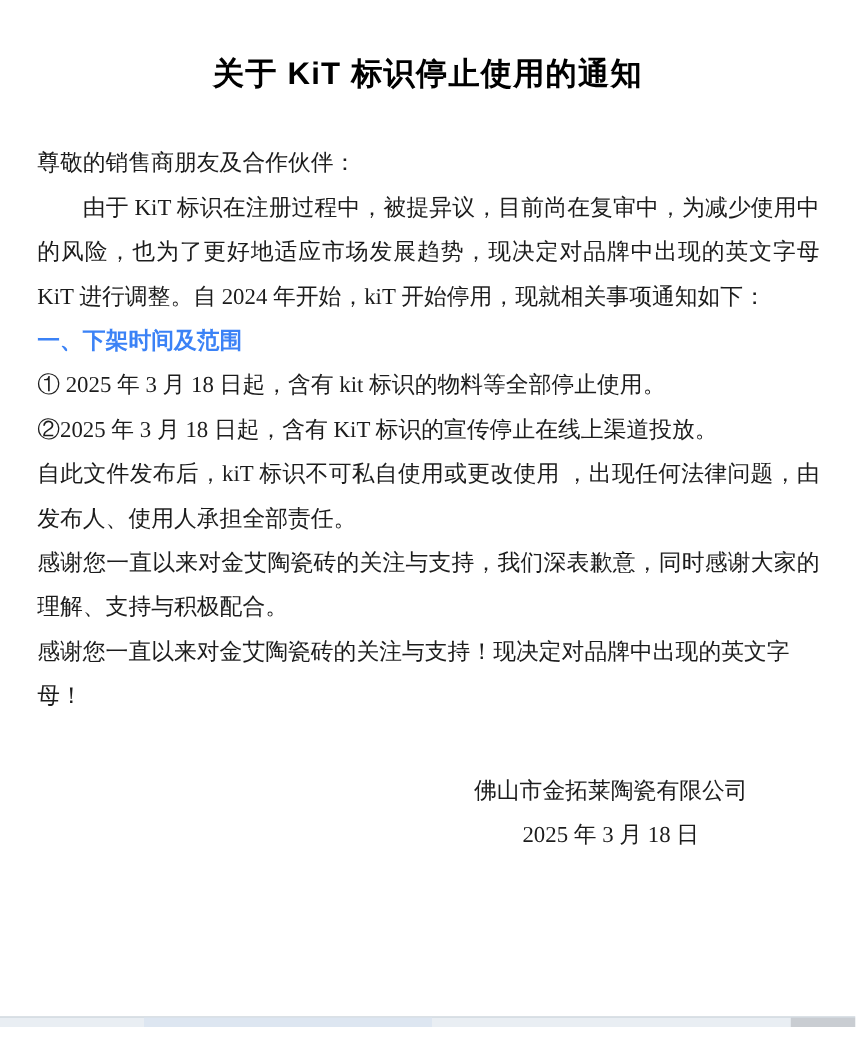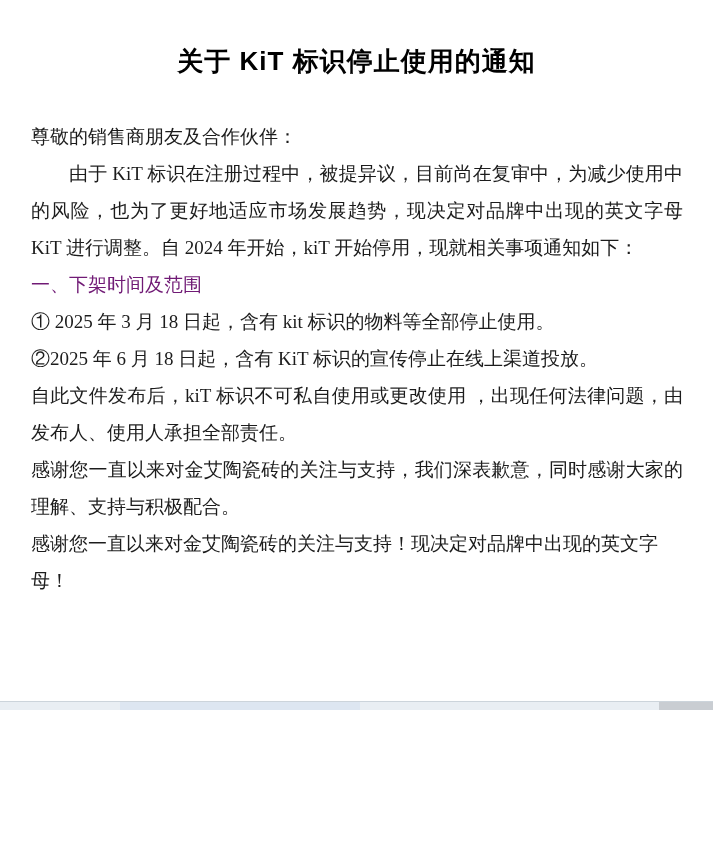--- a/index.html
+++ b/index.html
@@ -4,21 +4,21 @@
 <style>
   * { margin: 0; padding: 0; box-sizing: border-box; }
   html, body {
     width: 713px;
     background: #ffffff;
     font-family: "Liberation Serif", "DejaVu Serif", serif;
   }
   .page {
     position: relative;
     width: 713px;
-    height: 710px;
+    height: 856px;
     background: #ffffff;
     overflow: hidden;
     color: #1c1c1c;
   }
   .doc-title {
     margin-top: 44px;
     text-align: center;
     font-family: "Liberation Sans", "DejaVu Sans", sans-serif;
     font-weight: 700;
     font-size: 26px;
@@ -34,22 +34,22 @@
     color: #1c1c1c;
   }
   .content p { margin: 0; }
   .justify {
     text-align: justify;
     text-justify: inter-character;
   }
   .indent { text-indent: 2em; }
   .heading {
     font-family: "Liberation Sans", "DejaVu Sans", sans-serif;
-    font-weight: 400;
-    color: #701a75;
+    font-weight: 700;
+    color: #3b82f6;
   }
   .signature {
     width: fit-content;
     margin: 42px 60px 0 auto;
     text-align: center;
   }
   .bottom-edge {
     position: absolute;
     left: 0;
     bottom: 0;
@@ -85,31 +85,33 @@
   <div class="content">
 
     <p>尊敬的销售商朋友及合作伙伴：</p>
 
     <p class="justify indent">由于 KiT 标识在注册过程中，被提异议，目前尚在复审中，为减少使用中的风险，也为了更好地适应市场发展趋势，现决定对品牌中出现的英文字母 KiT 进行调整。自 2024 年开始，kiT 开始停用，现就相关事项通知如下：</p>
 
     <p class="heading">一、下架时间及范围</p>
 
     <p>① 2025 年 3 月 18 日起，含有 kit 标识的物料等全部停止使用。</p>
 
-    <p>②2025 年 6 月 18 日起，含有 KiT 标识的宣传停止在线上渠道投放。</p>
+    <p>②2025 年 3 月 18 日起，含有 KiT 标识的宣传停止在线上渠道投放。</p>
 
 
     <p class="justify">自此文件发布后，kiT 标识不可私自使用或更改使用 ，出现任何法律问题，由发布人、使用人承担全部责任。</p>
 
     <p class="justify">感谢您一直以来对金艾陶瓷砖的关注与支持，我们深表歉意，同时感谢大家的理解、支持与积极配合。</p>
 
 
     <p>感谢您一直以来对金艾陶瓷砖的关注与支持！现决定对品牌中出现的英文字母！</p>
 
     <div class="signature">
+      <p>佛山市金拓莱陶瓷有限公司</p>
+      <p>2025 年 3 月 18 日</p>
     </div>
 
   </div>
 
   <div class="bottom-edge">
     <div class="tint-blue"></div>
     <div class="tint-dark"></div>
   </div>
 
 </div>

